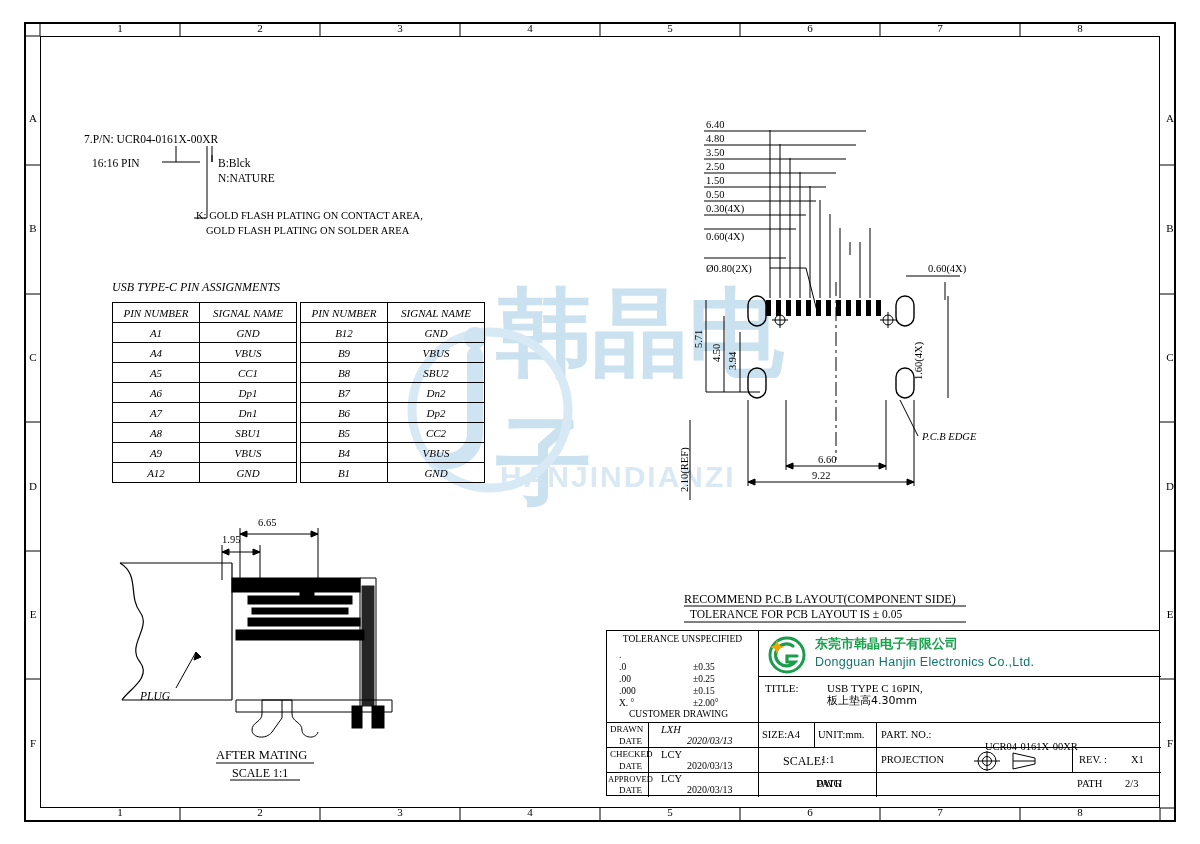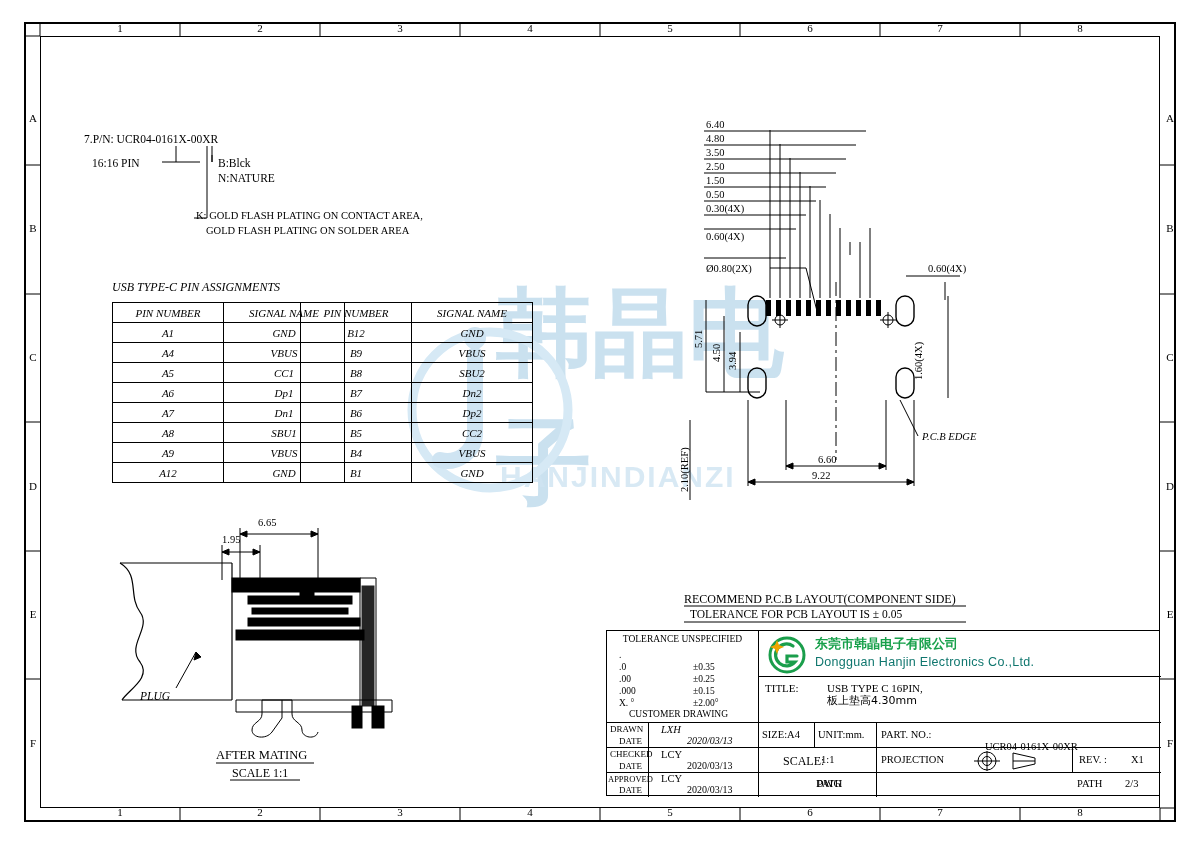--- a/index.html
+++ b/index.html
@@ -11,21 +11,21 @@
   .frame-inner{position:absolute;left:40px;top:36px;width:1120px;height:772px;border:1px solid #000;box-sizing:border-box;}
 
   .zone-label{position:absolute;font-family:"Liberation Serif",serif;font-size:11px;color:#000;text-align:center;width:14px;}
 
   
   .txt{position:absolute;font-family:"Liberation Serif",serif;font-size:11px;color:#000;white-space:nowrap;}
   .ital{font-style:italic;}
 
   
   table.pin{position:absolute;border-collapse:collapse;font-family:"Liberation Serif",serif;font-size:11px;font-style:italic;}
-  table.pin th,table.pin td{border:1px solid #000;text-align:center;padding:1px 12px;height:17px;}
+  table.pin th,table.pin td{border:1px solid #000;text-align:center;padding:1px 0;height:17px;}
   table.pin th{font-weight:normal;font-style:italic;}
   .pin-col1{width:86px;}
   .pin-col2{width:96px;}
 
   
   .tb{position:absolute;left:606px;top:630px;width:554px;height:166px;border:1px solid #000;box-sizing:border-box;}
   .tb div.cell{position:absolute;box-sizing:border-box;font-size:10.5px;font-family:"Liberation Serif",serif;}
   .br{border-right:1px solid #000;}
   .bb{border-bottom:1px solid #000;}
 

